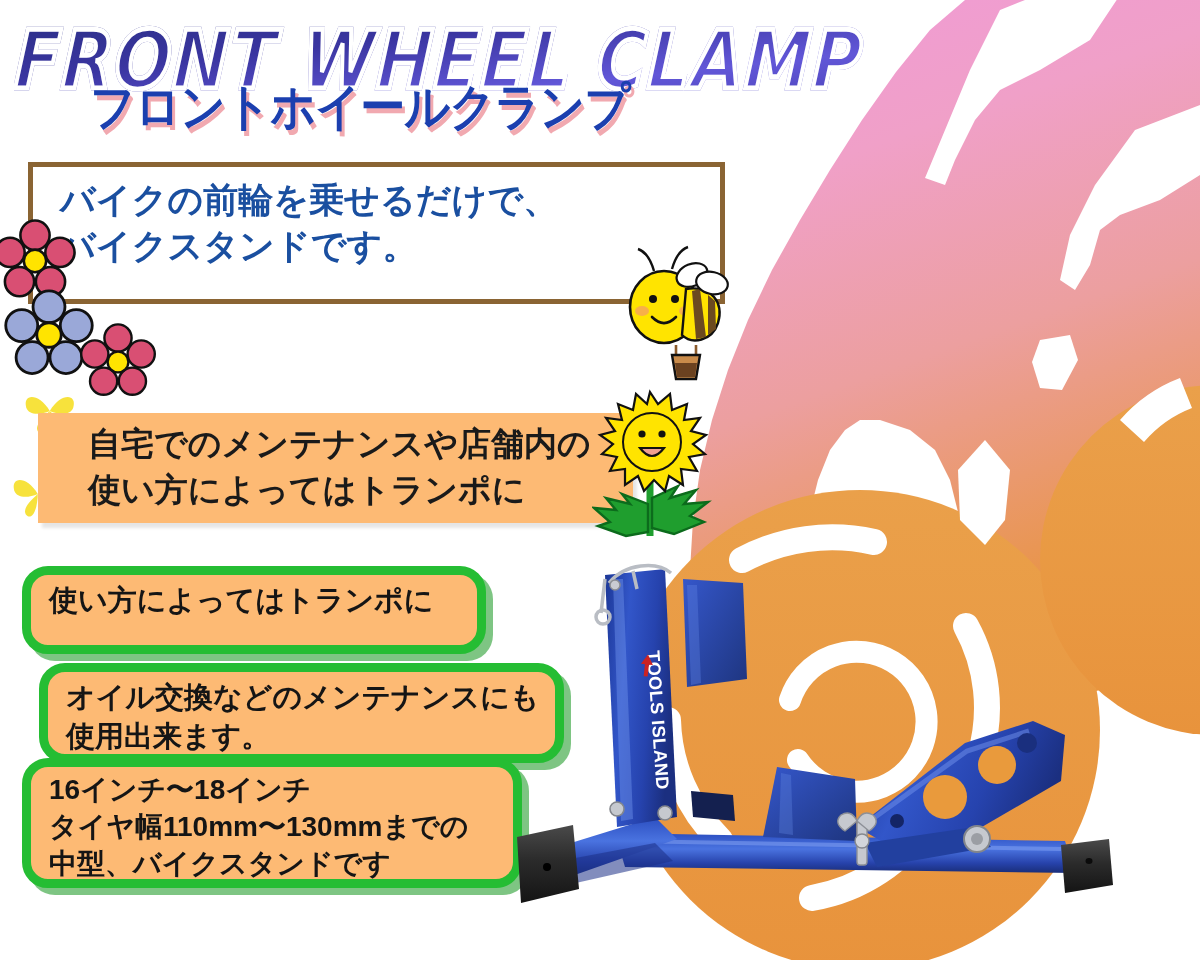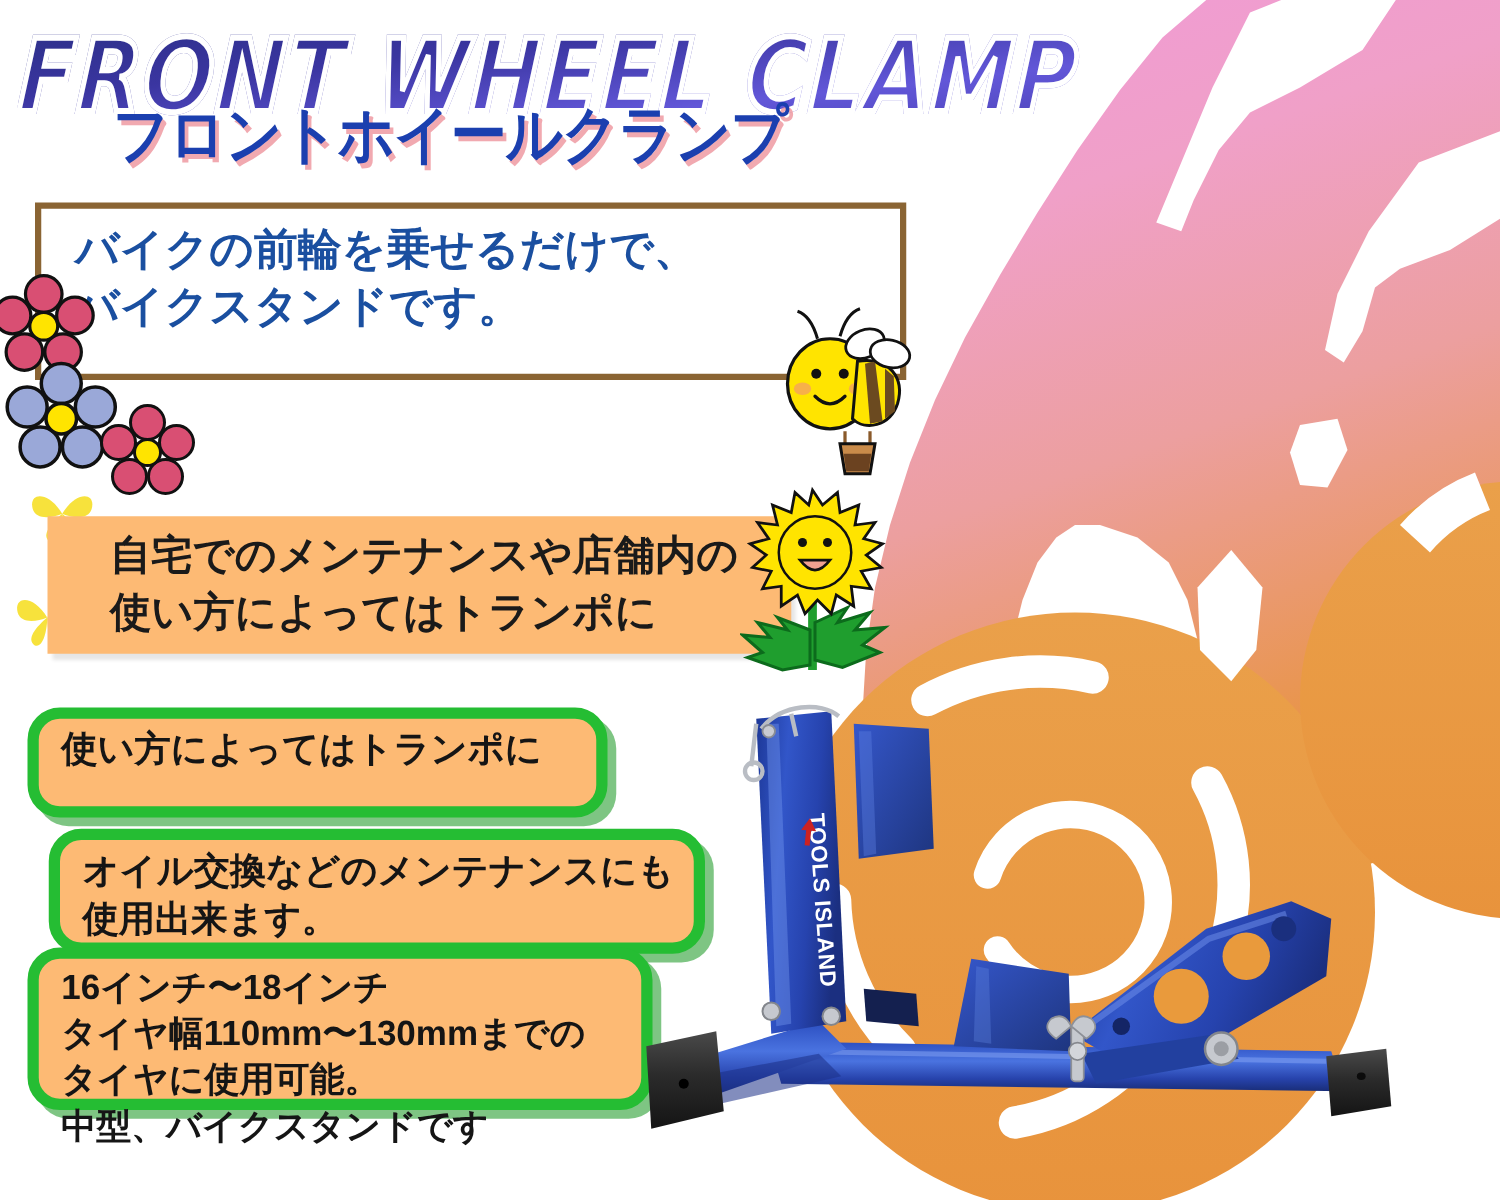--- a/index.html
+++ b/index.html
@@ -316,21 +316,20 @@
     <div class="lines">
       <div>オイル交換などのメンテナンスにも</div>
       <div>使用出来ます。</div>
     </div>
   </div>
 
   <div class="green-box" id="green-3">
     <div class="lines">
       <div>16インチ〜18インチ</div>
       <div>タイヤ幅110mm〜130mmまでの</div>
-      <div>タイヤに使用可能。</div>
       <div>中型、バイクスタンドです</div>
     </div>
   </div>
 
   <svg class="product" viewBox="0 0 680 380">
     <defs>
       <linearGradient id="blueMain" x1="0" y1="0" x2="1" y2="0.3">
         <stop offset="0%" stop-color="#1c3796"></stop>
         <stop offset="35%" stop-color="#3256c9"></stop>
         <stop offset="70%" stop-color="#2643ae"></stop>

